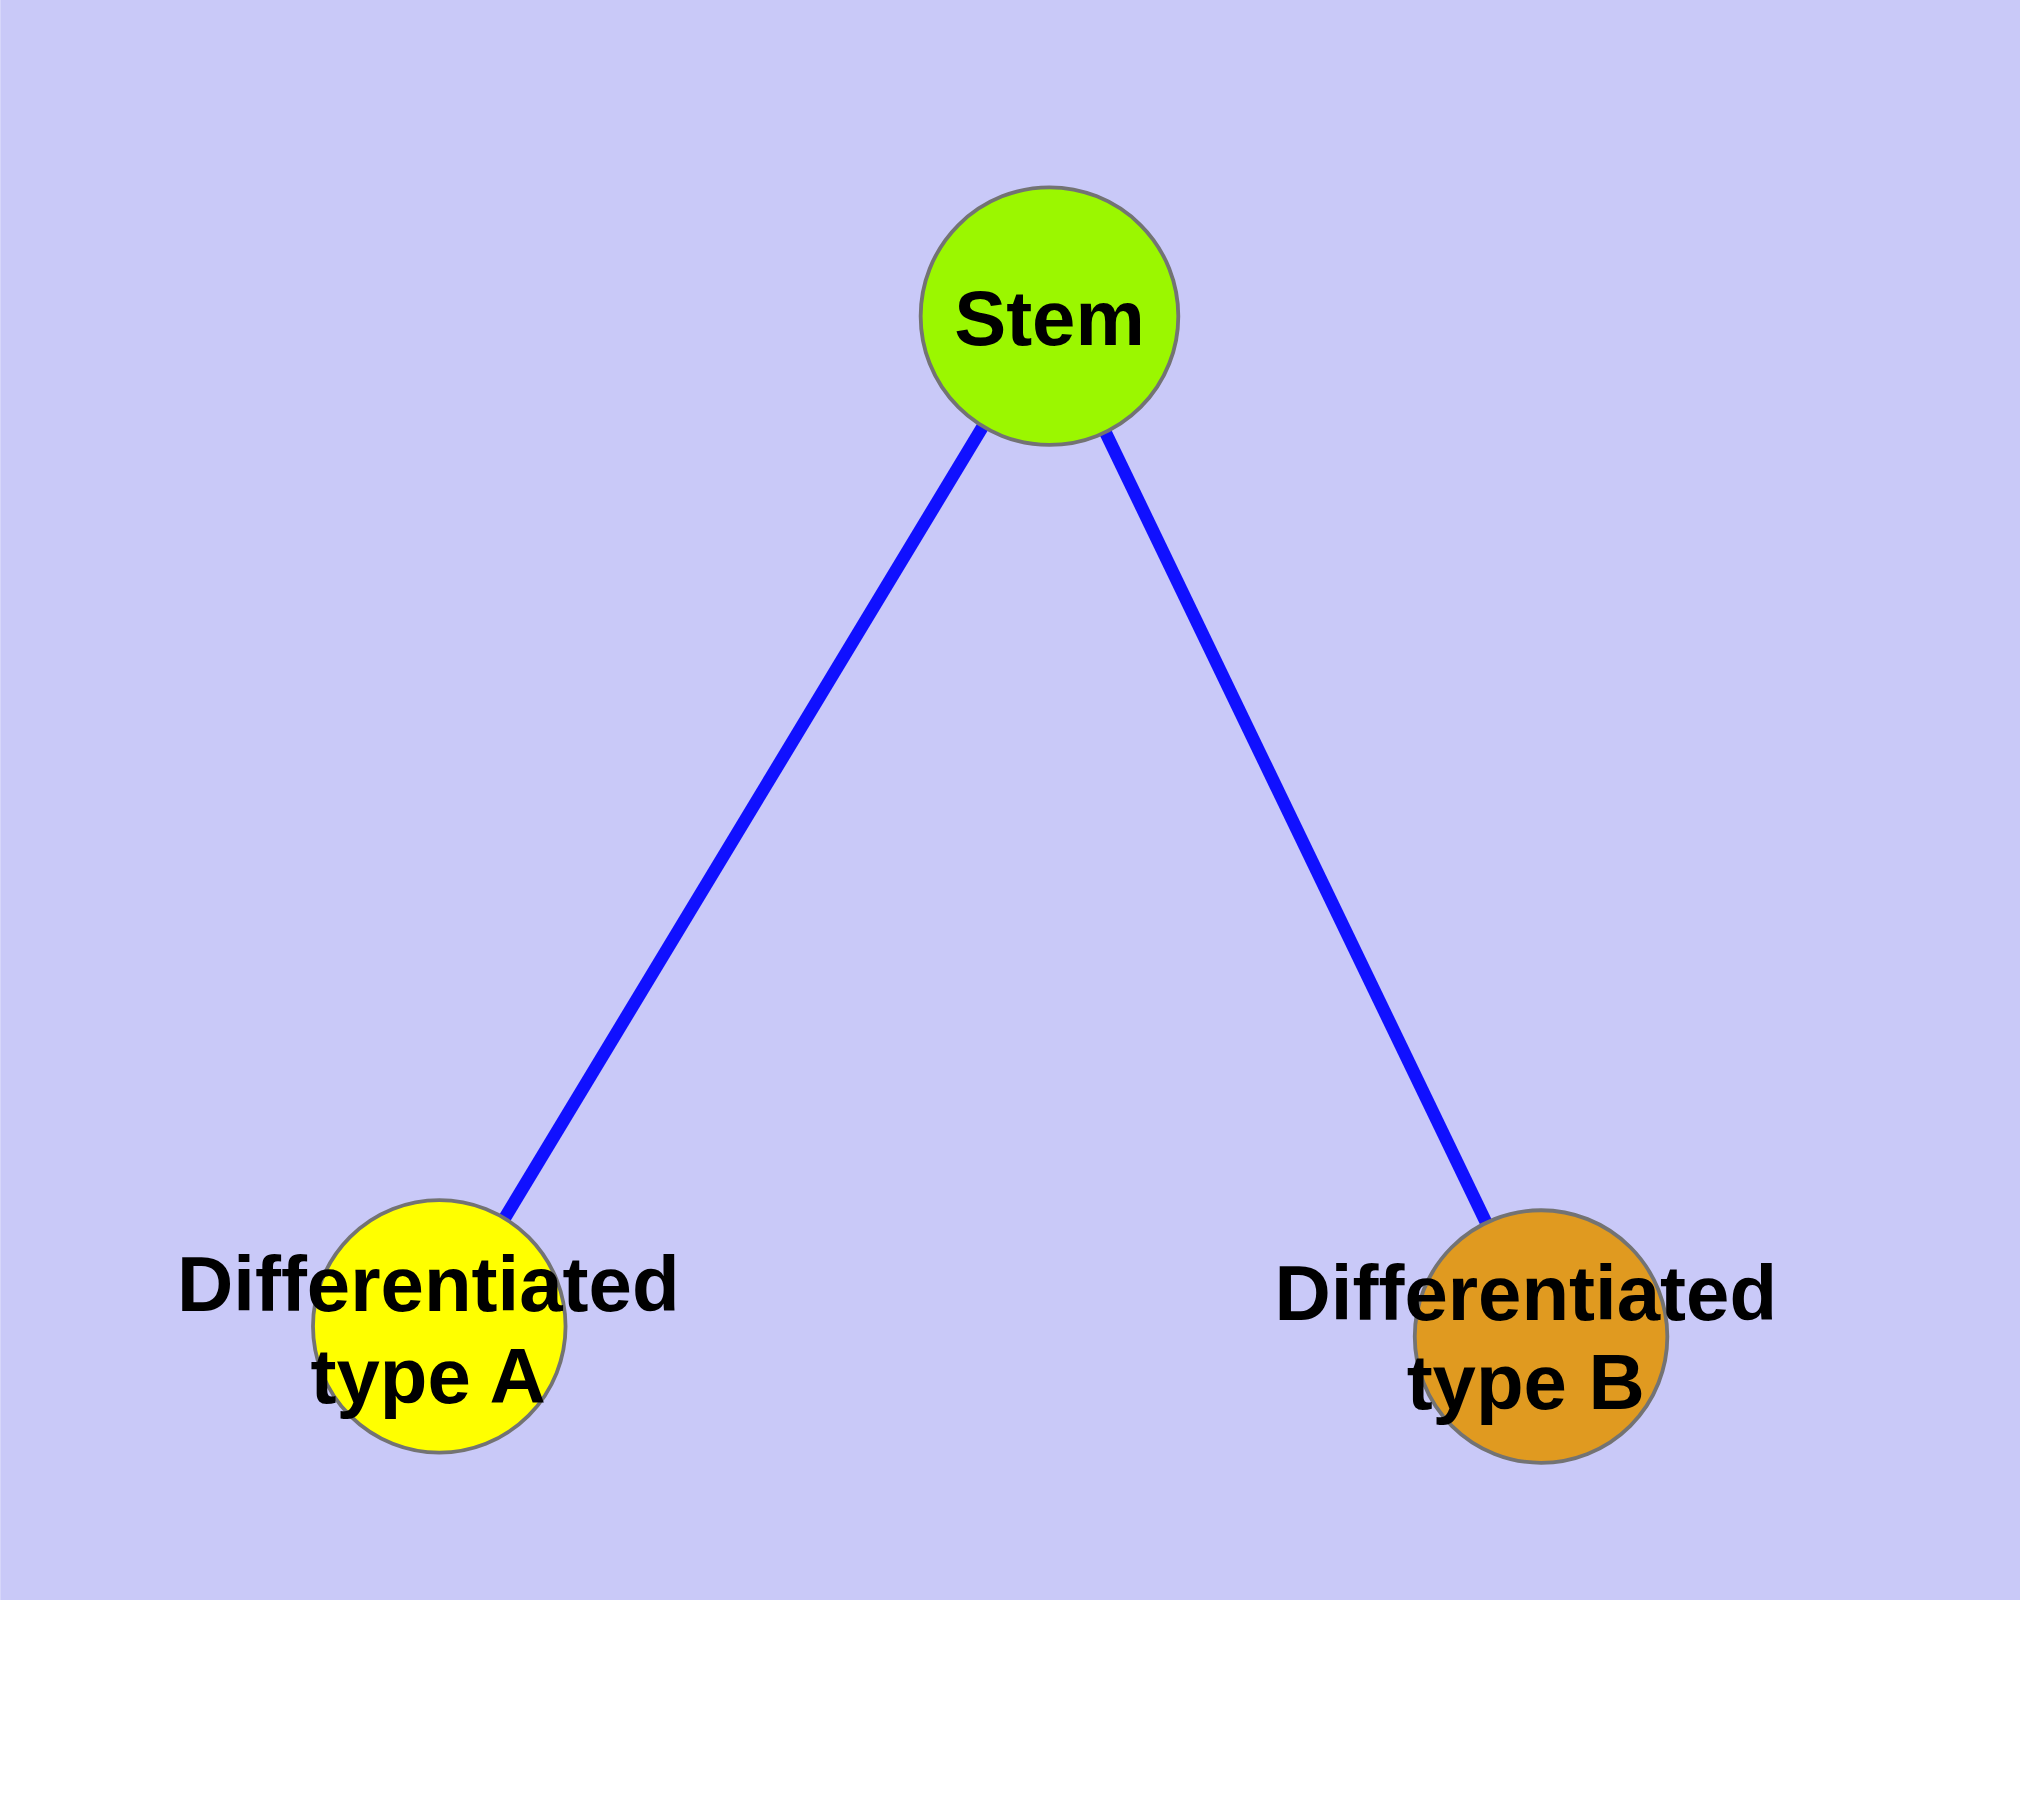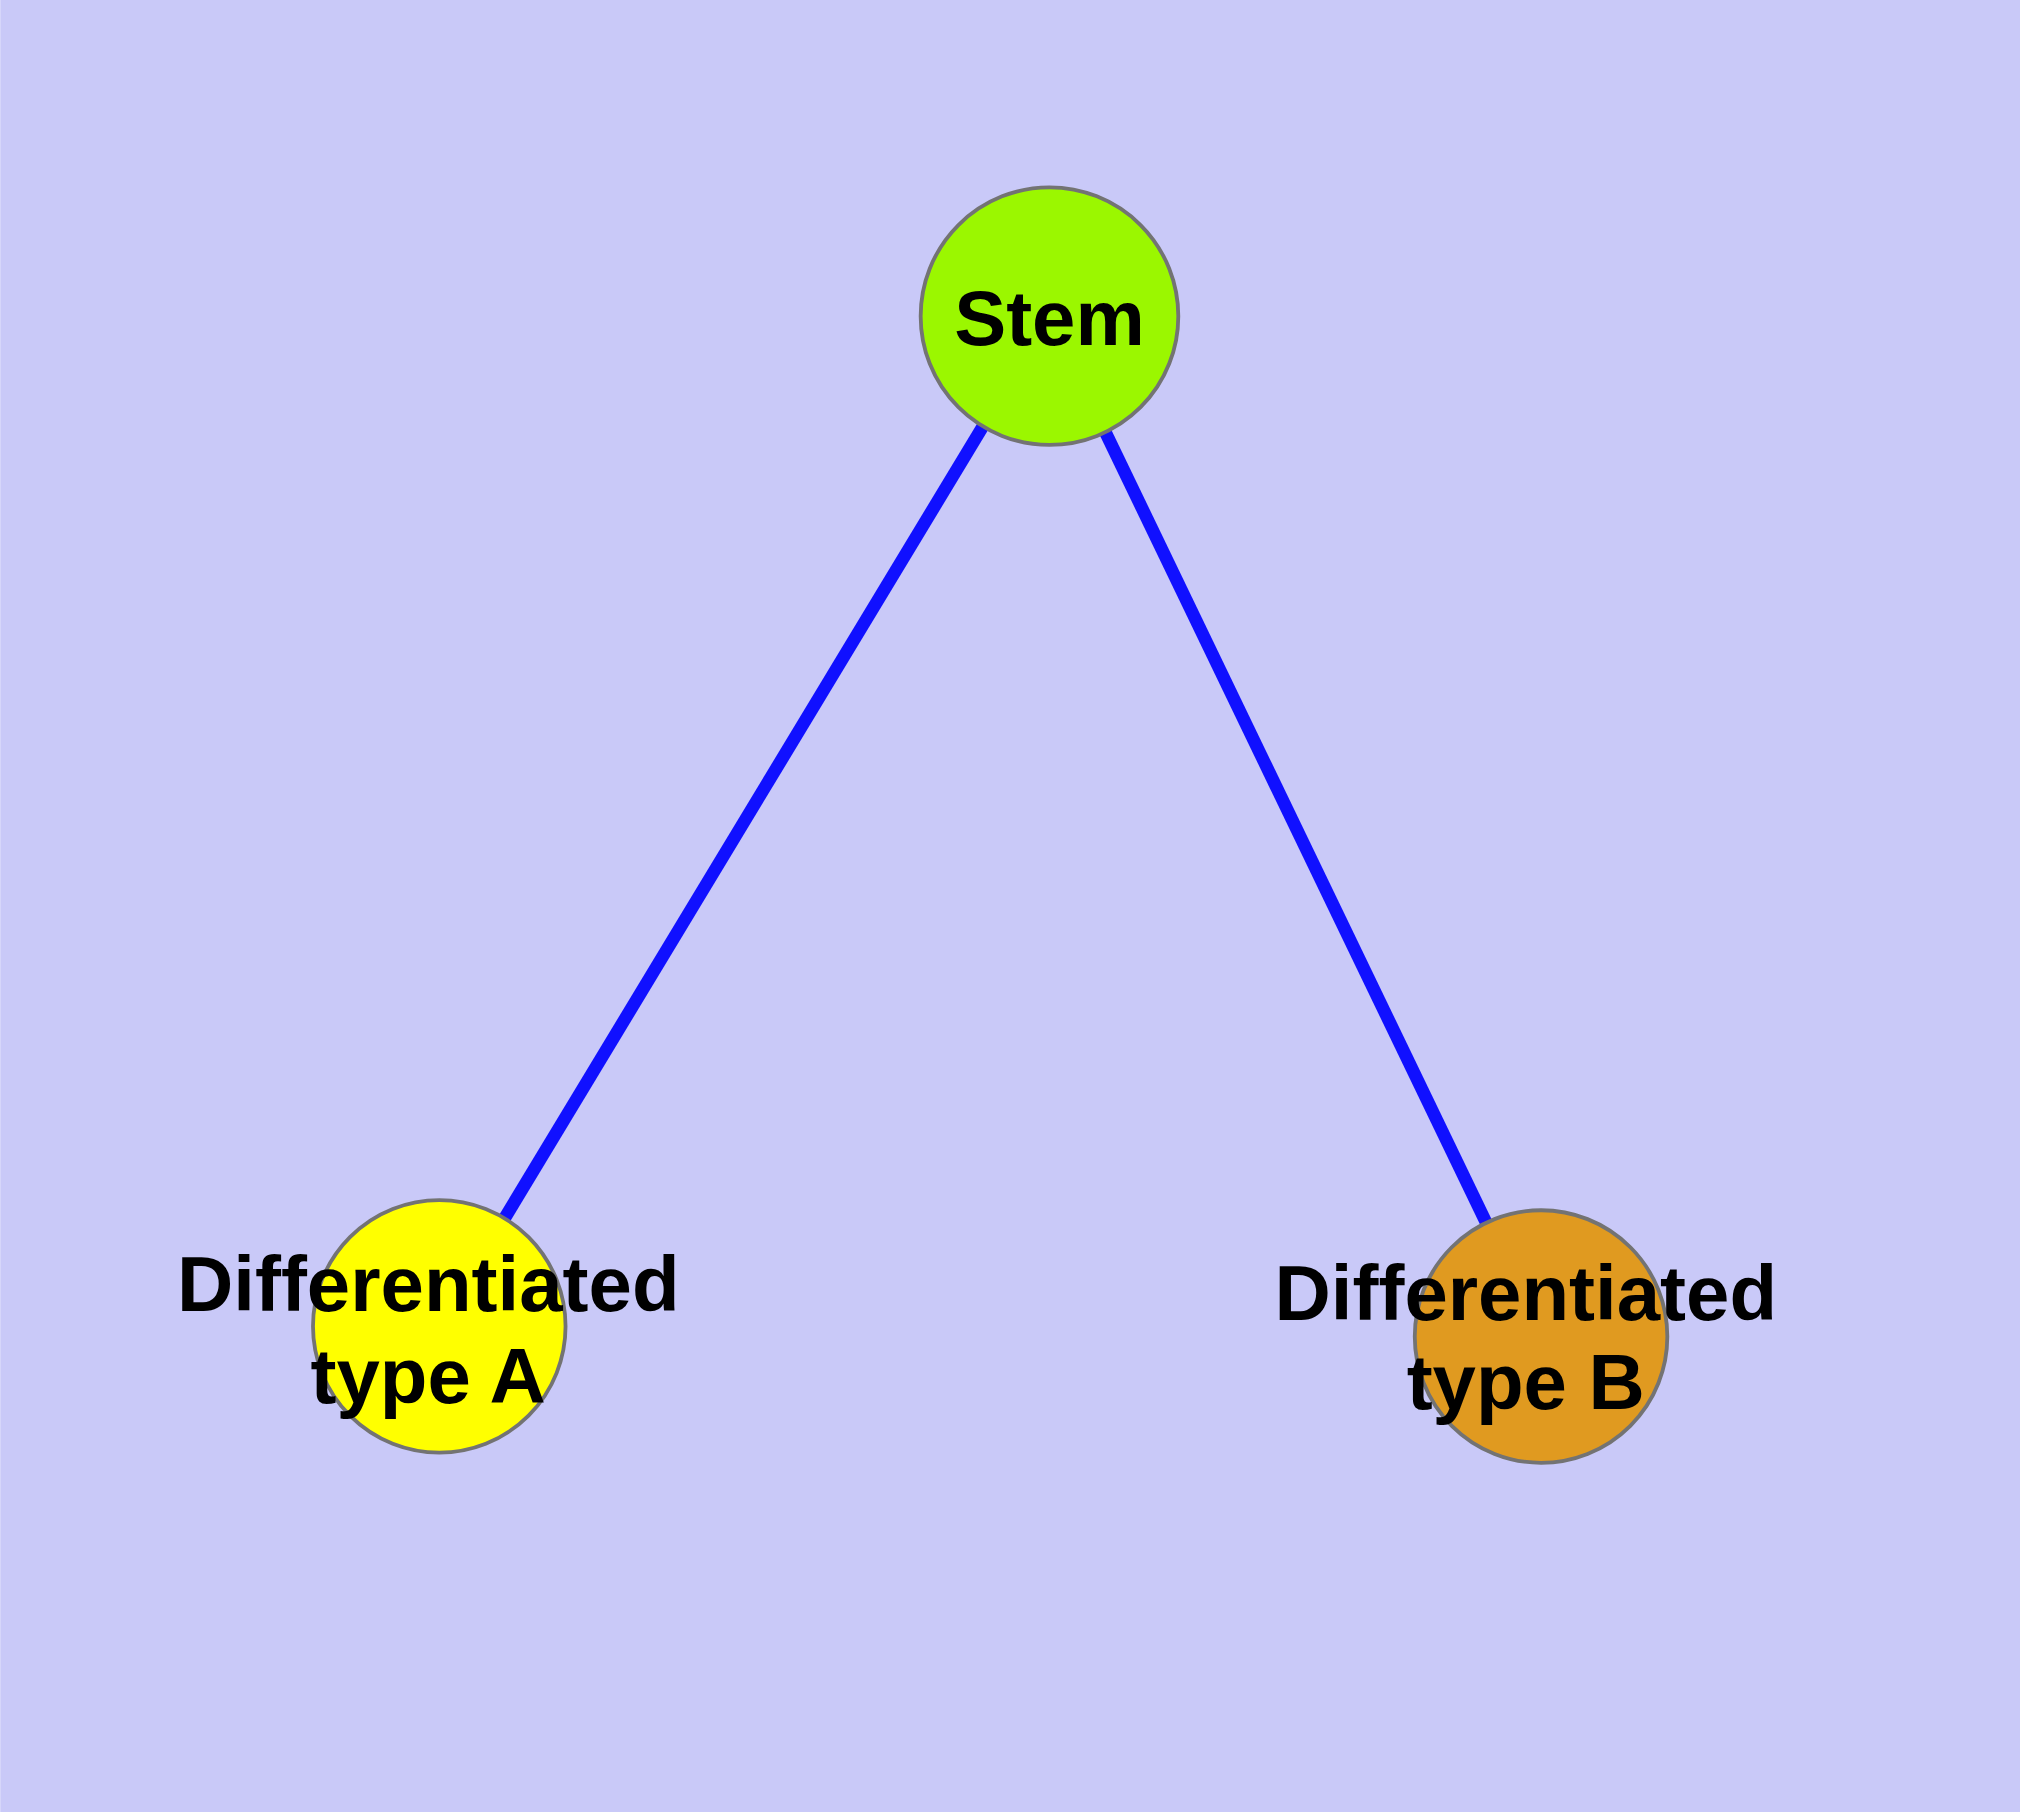--- a/index.html
+++ b/index.html
@@ -3,21 +3,21 @@
 <meta charset="utf-8">
 <style>
   html, body {
     margin: 0;
     padding: 0;
     background: #ffffff;
   }
   .stage {
     position: relative;
     width: 2021px;
-    height: 1812px;
+    height: 1600px;
     overflow: hidden;
   }
   svg.graph {
     display: block;
     width: 2021px;
     height: 1812px;
   }
   .node-circle {
     stroke-width: 4.5px;
   }

